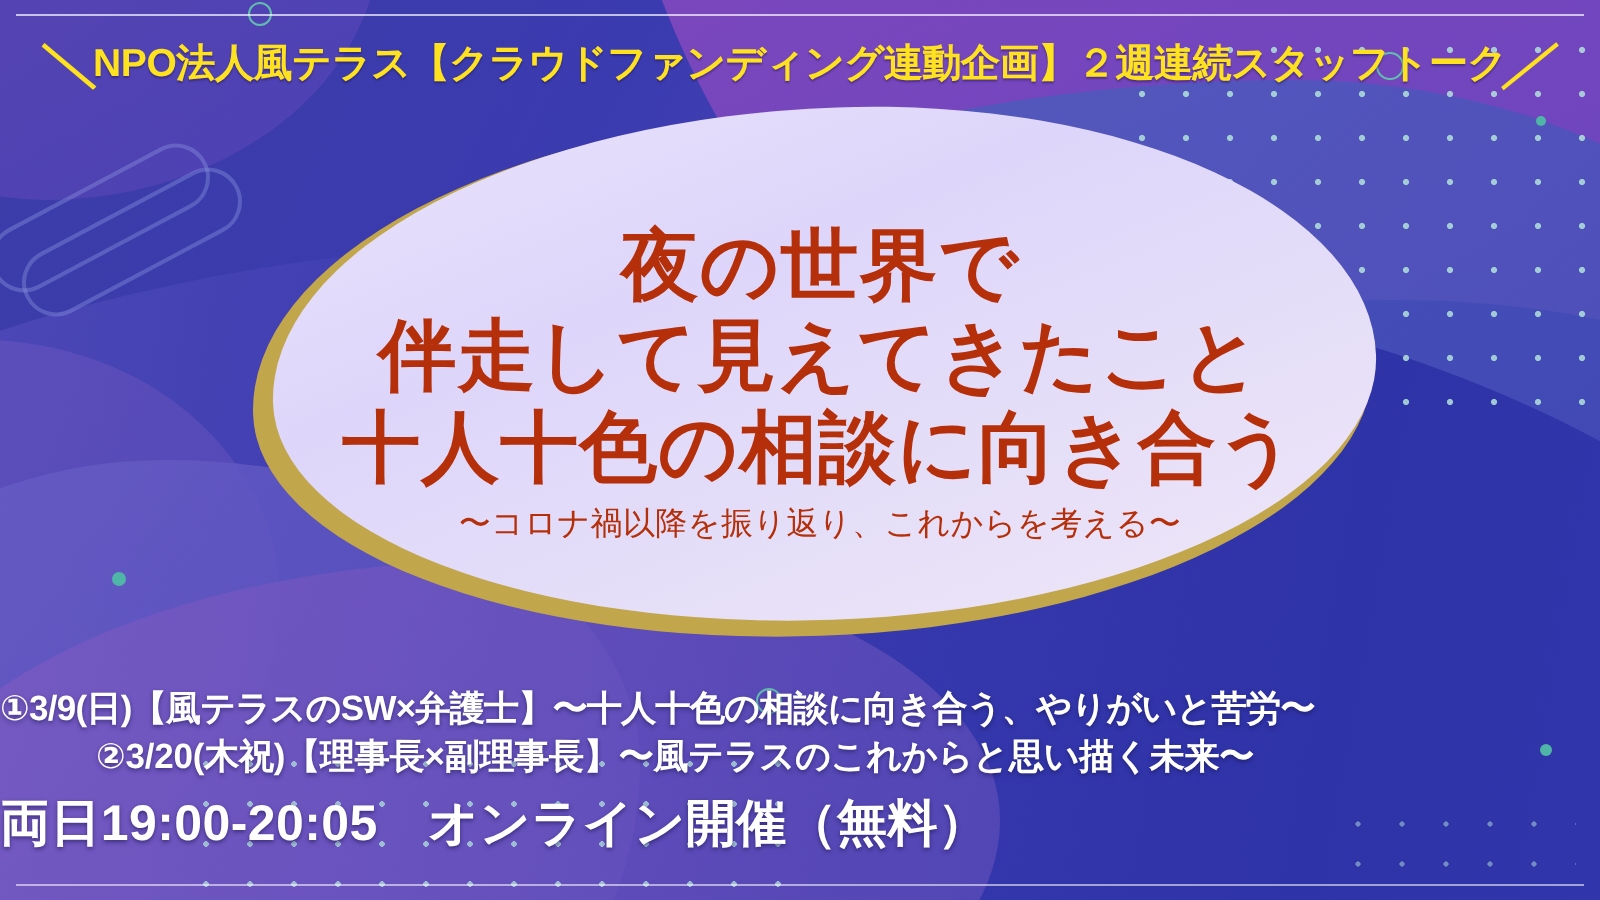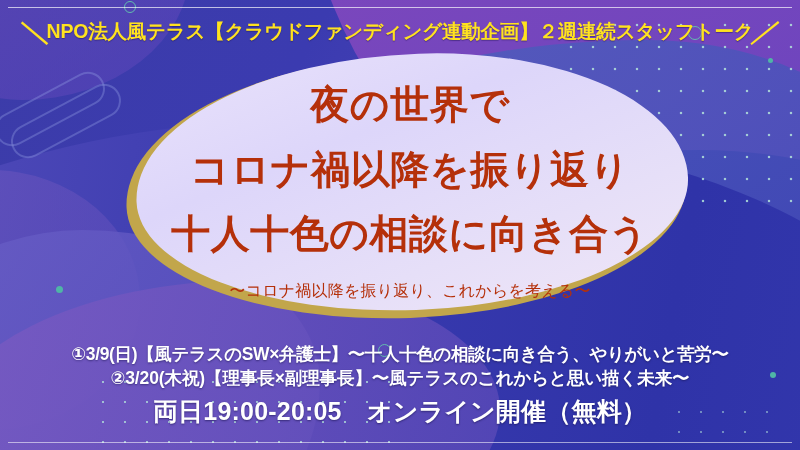--- a/index.html
+++ b/index.html
@@ -139,21 +139,21 @@
     left:136px;top:54px;width:552px;height:256px;
     background:linear-gradient(160deg,#e9e2fb 0%,#ddd6fa 35%,#e6dff8 70%,#efe6f7 100%);
     border-radius:52% 48% 50% 50% / 54% 52% 48% 46%;
     transform:rotate(-2deg);
     z-index:5;
   }
 
   .title-wrap{
     position:absolute;left:130px;top:62px;width:560px;height:240px;
     z-index:6;display:flex;flex-direction:column;
-    align-items:center;justify-content:space-between;
+    align-items:center;justify-content:center;
     padding-top:20px;
   }
   .title-line{
     color:#b5300a;
     font-weight:bold;
     font-size:39px;
     line-height:1.17;
     white-space:nowrap;
     letter-spacing:.5px;
   }
@@ -162,29 +162,29 @@
     color:#b5300a;
     font-weight:normal;
     font-size:16px;
     white-space:nowrap;
     letter-spacing:.2px;
   }
 
   
   .info{
     position:absolute;left:0;right:0;bottom:22px;
-    z-index:9;text-align:center;color:#ffffff;
+    z-index:9;color:#ffffff;
   }
   .info-row{
     font-size:17.5px;font-weight:bold;white-space:nowrap;
     line-height:1.38;
     text-shadow:0 1px 2px rgba(20,15,70,.5);
   }
   .info-row.r1{letter-spacing:-.35px;}
-  .info-row.r2{letter-spacing:-.1px;}
+  .info-row.r2{letter-spacing:-.1px;padding-left:48px;}
   .info-time{
     margin-top:5px;
     font-size:25px;font-weight:bold;white-space:nowrap;
     letter-spacing:.2px;
     text-shadow:0 1px 2px rgba(20,15,70,.55);
   }
 </style>
 </head>
 <body>
 
@@ -220,21 +220,21 @@
     <span class="slash slash-l">＼</span>
     <span class="header-text">NPO法人風テラス【クラウドファンディング連動企画】２週連続スタッフトーク</span>
     <span class="slash slash-r">／</span>
   </div>
 
   <div class="ellipse-gold"></div>
   <div class="ellipse-white"></div>
 
   <div class="title-wrap">
     <div class="title-line">夜の世界で</div>
-    <div class="title-line">コロナ禍以降を振り返り</div>
+    <div class="title-line">伴走して見えてきたこと</div>
     <div class="title-line">十人十色の相談に向き合う</div>
     <div class="subtitle">〜コロナ禍以降を振り返り、これからを考える〜</div>
   </div>
 
   <div class="info">
     <div class="info-row r1">①3/9(日)【風テラスのSW×弁護士】〜十人十色の相談に向き合う、やりがいと苦労〜</div>
     <div class="info-row r2">②3/20(木祝)【理事長×副理事長】〜風テラスのこれからと思い描く未来〜</div>
     <div class="info-time">両日19:00-20:05　オンライン開催（無料）</div>
   </div>
 

